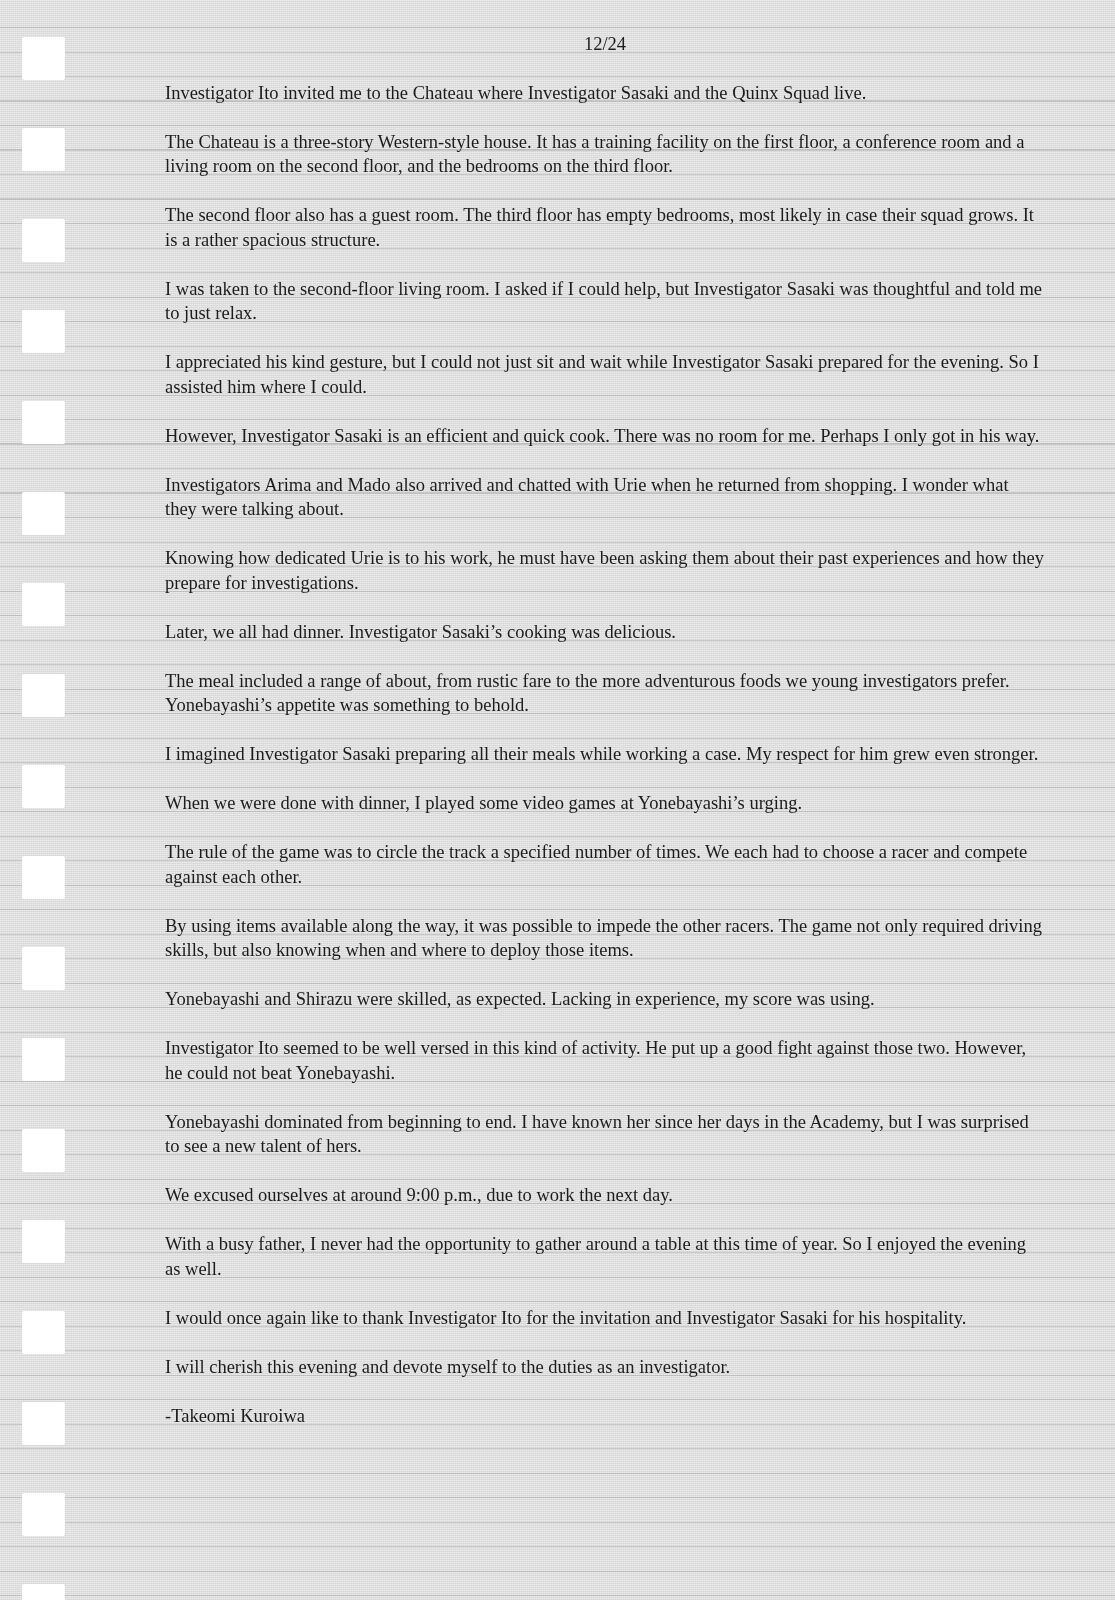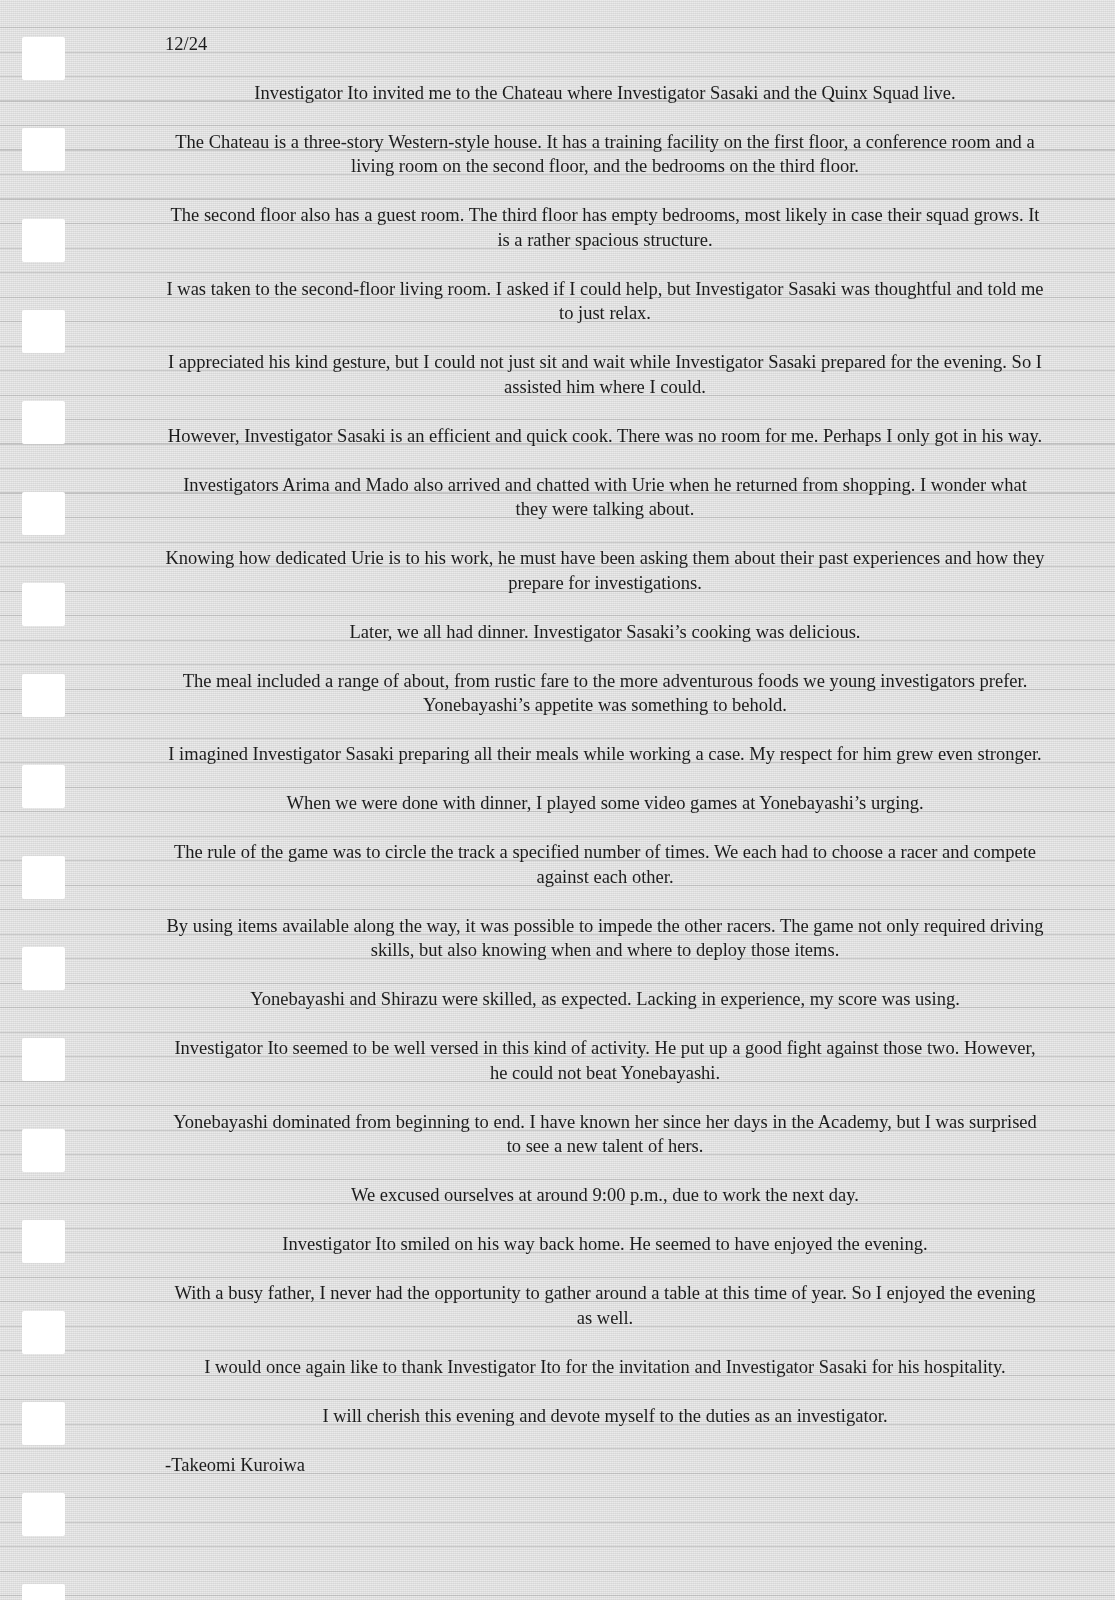--- a/index.html
+++ b/index.html
@@ -49,24 +49,24 @@
     .content {
       position: absolute;
       left: 165px;
       top: 32px;
       width: 880px;
       font-size: 18.5px;
       line-height: 24.5px;
     }
     .date {
       margin: 0 0 24px 0;
+      text-align: center;
     }
     .para {
       margin: 0 0 24.5px 0;
-      text-align: center;
     }
     .signature {
       margin: 0;
     }
   </style>
 </head>
 <body>
 
 <div class="page">
   <div class="rules"></div>
@@ -105,19 +105,18 @@
     <p class="para">Later, we all had dinner. Investigator Sasaki’s cooking was delicious.</p>
     <p class="para">The meal included a range of about, from rustic fare to the more adventurous foods we young investigators prefer. Yonebayashi’s appetite was something to behold.</p>
     <p class="para">I imagined Investigator Sasaki preparing all their meals while working a case. My respect for him grew even stronger.</p>
     <p class="para">When we were done with dinner, I played some video games at Yonebayashi’s urging.</p>
     <p class="para">The rule of the game was to circle the track a specified number of times.  We each had to choose a racer and compete against each other.</p>
     <p class="para">By using items available along the way, it was possible to impede the other racers. The game not only required driving skills, but also knowing when and where to deploy those items.</p>
     <p class="para">Yonebayashi and Shirazu were skilled, as expected. Lacking in experience, my score was using.</p>
     <p class="para">Investigator Ito seemed to be well versed in this kind of activity. He put up a good fight against those two. However, he could not beat Yonebayashi.</p>
     <p class="para">Yonebayashi dominated from beginning to end. I have known her since her days in the Academy, but I was surprised to see a new talent of hers.</p>
     <p class="para">We excused ourselves at around 9:00 p.m., due to work the next day.</p>
-    <p class="para">Investigator Ito smiled on his way back home. He seemed to have enjoyed the evening.</p>
     <p class="para">With a busy father, I never had the opportunity to gather around a table at this time of year. So I enjoyed the evening as well.</p>
     <p class="para">I would once again like to thank Investigator Ito for the invitation and Investigator Sasaki for his hospitality.</p>
     <p class="para">I will cherish this evening and devote myself to the duties as an investigator.</p>
     <p class="signature">-Takeomi Kuroiwa</p>
   </div>
 </div>
 
 </body></html>

